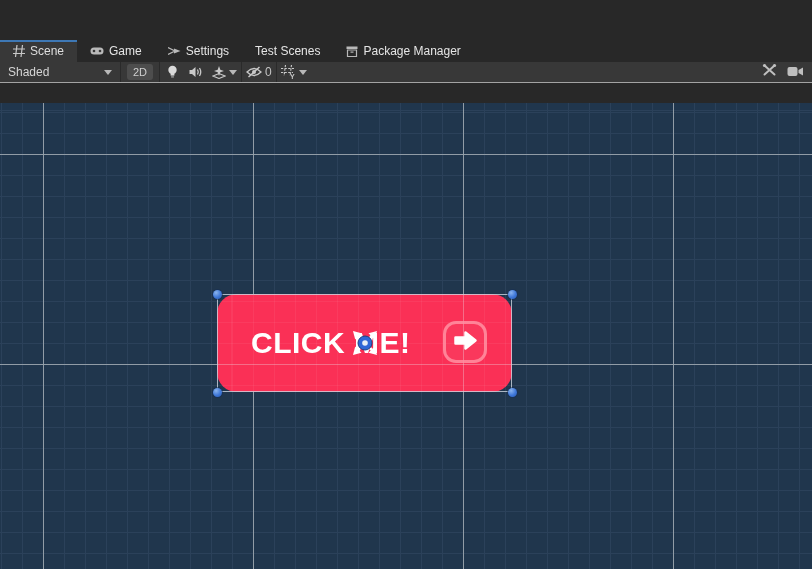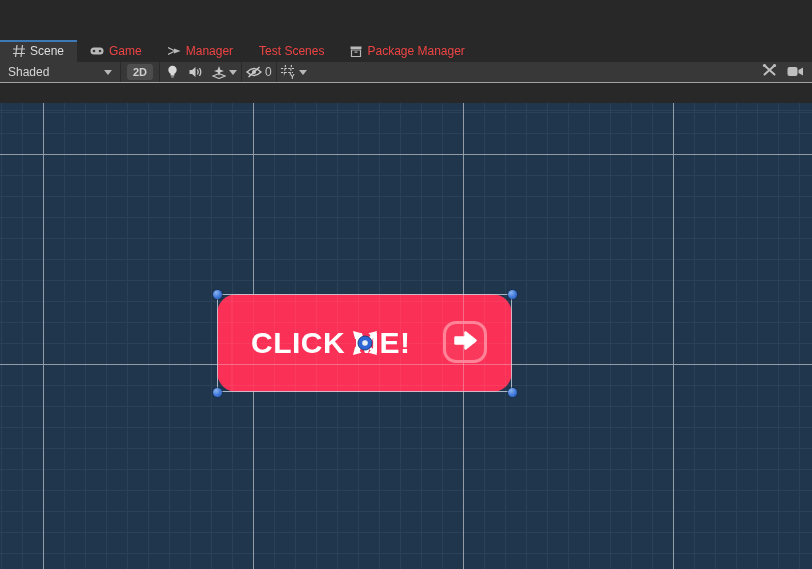--- a/index.html
+++ b/index.html
@@ -4,38 +4,38 @@
 <style>
   * { margin:0; padding:0; box-sizing:border-box; }
   html,body { width:812px; height:569px; overflow:hidden; background:#282828;
               font-family:"Liberation Sans", sans-serif; }
   .app { position:relative; width:812px; height:569px;margin-top:40px; }
 
   
   .tabbar { position:absolute; left:0; top:0; width:812px; height:22px;
             background:#282828; display:flex; align-items:stretch; }
   .tab { display:flex; align-items:center; gap:5px; padding:0 13px;
-         font-size:12px; color:#ef4444; position:relative; cursor:default; }
+         font-size:12px; color:#e5e5e5; position:relative; cursor:default; }
   .tab.active { background:#383838; color:#dedede; }
   .tab.active::before { content:""; position:absolute; left:0; top:0; right:0;
          height:2px; background:#3e78b5; }
   .tab svg { display:block; }
 
   
   .toolbar { position:absolute; left:0; top:22px; width:812px; height:21px;
              background:#383838; border-bottom:1px solid #a3a3a3;
              display:flex; align-items:center; }
   .tb-sep { width:1px; height:20px; background:#2a2a2a; flex:0 0 auto; }
   .dropdown-shaded { width:120px; height:20px; display:flex; align-items:center;
              padding:0 8px; font-size:12px; color:#d6d6d6; }
   .dropdown-shaded .caret { margin-left:auto; }
   .caret { width:0; height:0; border-left:4px solid transparent;
            border-right:4px solid transparent; border-top:5px solid #b8b8b8; }
   .btn2d { margin:0 6px; width:26px; height:16px; background:#4d4d4d;
-           border-radius:3px; color:#cfcfcf; font-size:11px; font-weight:bold;
+           border-radius:3px; color:#cfcfcf; font-size:11px; font-weight:normal;
            display:flex; align-items:center; justify-content:center; }
   .iconbtn { height:20px; min-width:24px; display:flex; align-items:center;
              justify-content:center; gap:3px; padding:0 4px; }
   .iconbtn svg { display:block; }
   .count0 { font-size:12px; color:#c4c4c4; }
   .tb-right { margin-left:auto; display:flex; align-items:center; gap:10px;
               padding-right:8px; }
 
   
   .crumbbar { position:absolute; left:0; top:43px; width:812px; height:20px;
@@ -112,21 +112,21 @@
     </div>
     <div class="tab">
       <span>
         <svg width="13" height="10" viewBox="0 0 13 10">
             <g stroke="#b9b9b9" stroke-width="1.3" fill="none">
               <path d="M0 1.5 L7 5 M0 8.5 L7 5"></path>
             </g>
             <path d="M6 2.5 L12.5 5 L6 7.5 Z" fill="#b9b9b9"></path>
           </svg>
       </span>
-      <span>Manager</span>
+      <span>Settings</span>
     </div>
     <div class="tab">
       <span>Test Scenes</span>
     </div>
     <div class="tab">
       <span>
         <svg width="12" height="11" viewBox="0 0 12 11">
             <path d="M0.5 0.5 H11.5 V3 H0.5 Z" fill="#b9b9b9"></path>
             <path d="M1.5 4 H10.5 V10.5 H1.5 Z" fill="none" stroke="#b9b9b9" stroke-width="1.2"></path>
             <rect x="4.5" y="5.5" width="3" height="1.2" fill="#b9b9b9"></rect>

